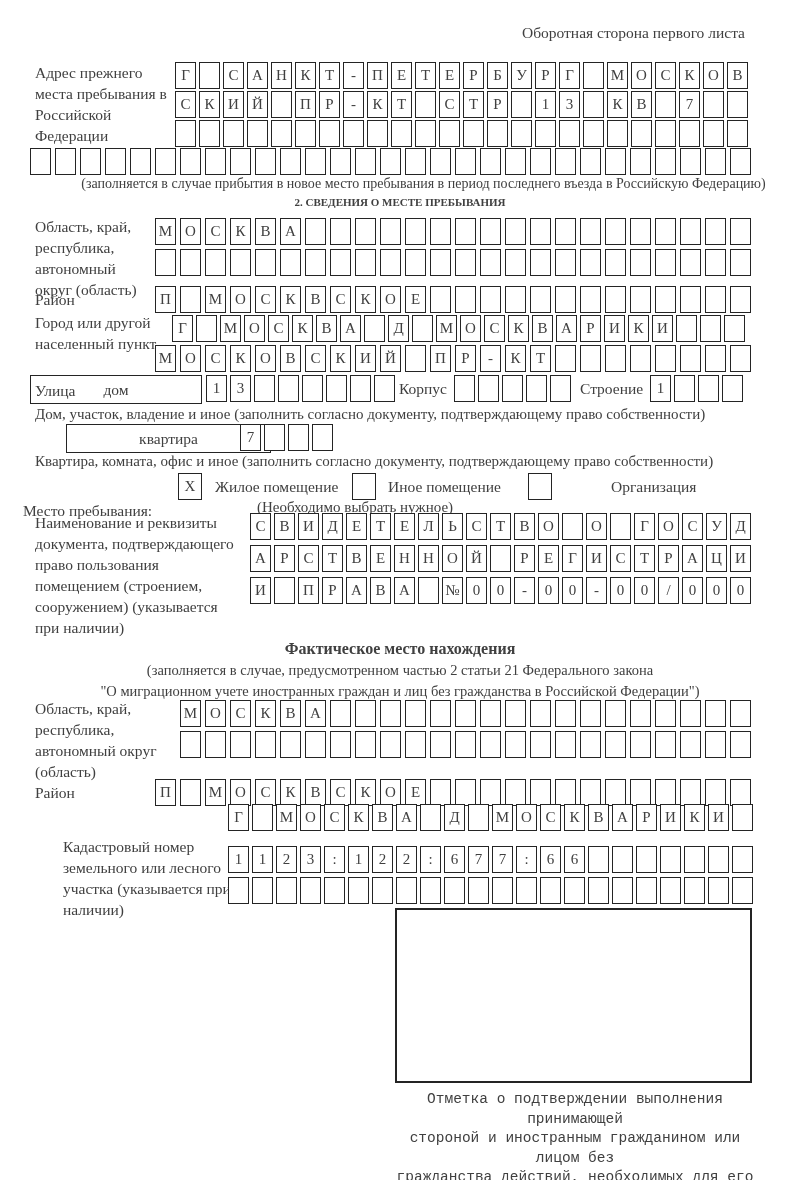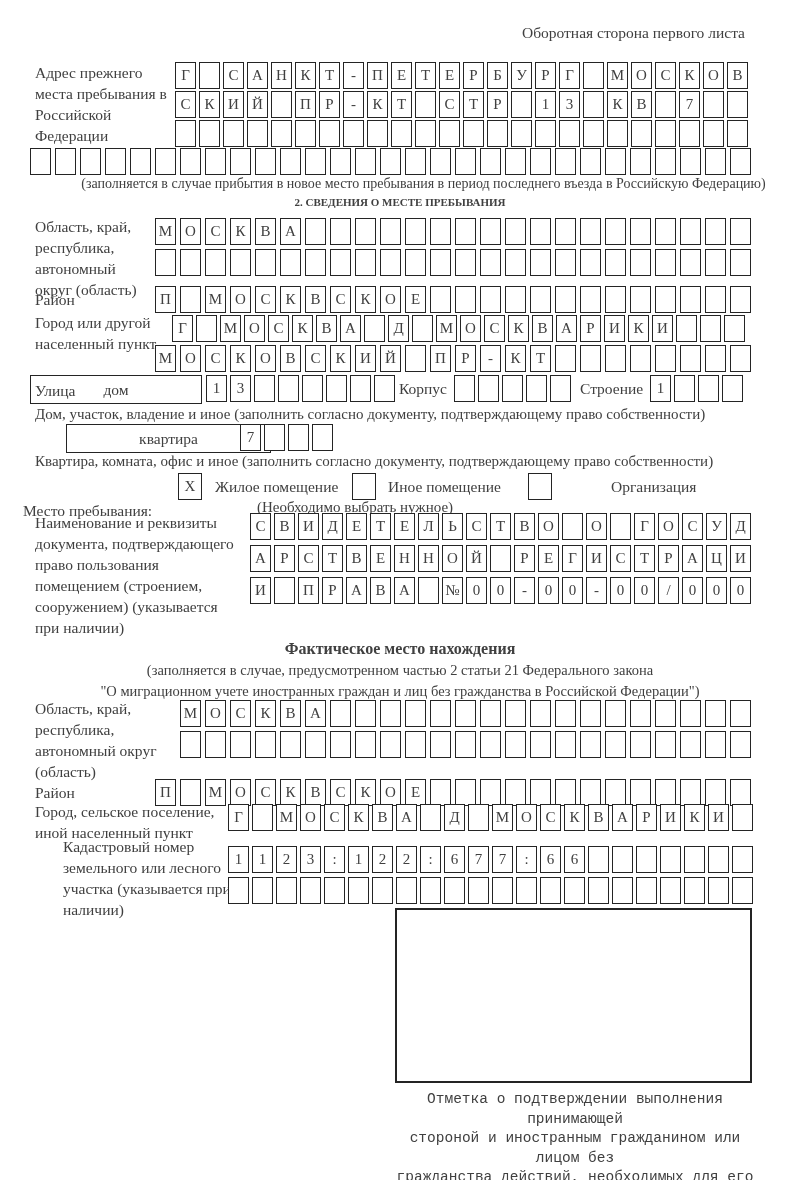--- a/index.html
+++ b/index.html
@@ -487,21 +487,20 @@
       <span class="cell"></span>
       <span class="cell"></span>
       <span class="cell"></span>
       <span class="cell"></span>
       <span class="cell"></span>
       <span class="cell"></span>
       <span class="cell"></span>
       <span class="cell"></span>
     </div>
 
-  <div class="abs label" style="left:35px;top:801px;width:190px;">Город, сельское поселение, иной населенный пункт</div>
   <div class="abs boxrow gap3" style="left:228px;top:804px;">
       <span class="cell">Г</span>
       <span class="cell"></span>
       <span class="cell">М</span>
       <span class="cell">О</span>
       <span class="cell">С</span>
       <span class="cell">К</span>
       <span class="cell">В</span>
       <span class="cell">А</span>
       <span class="cell"></span>

